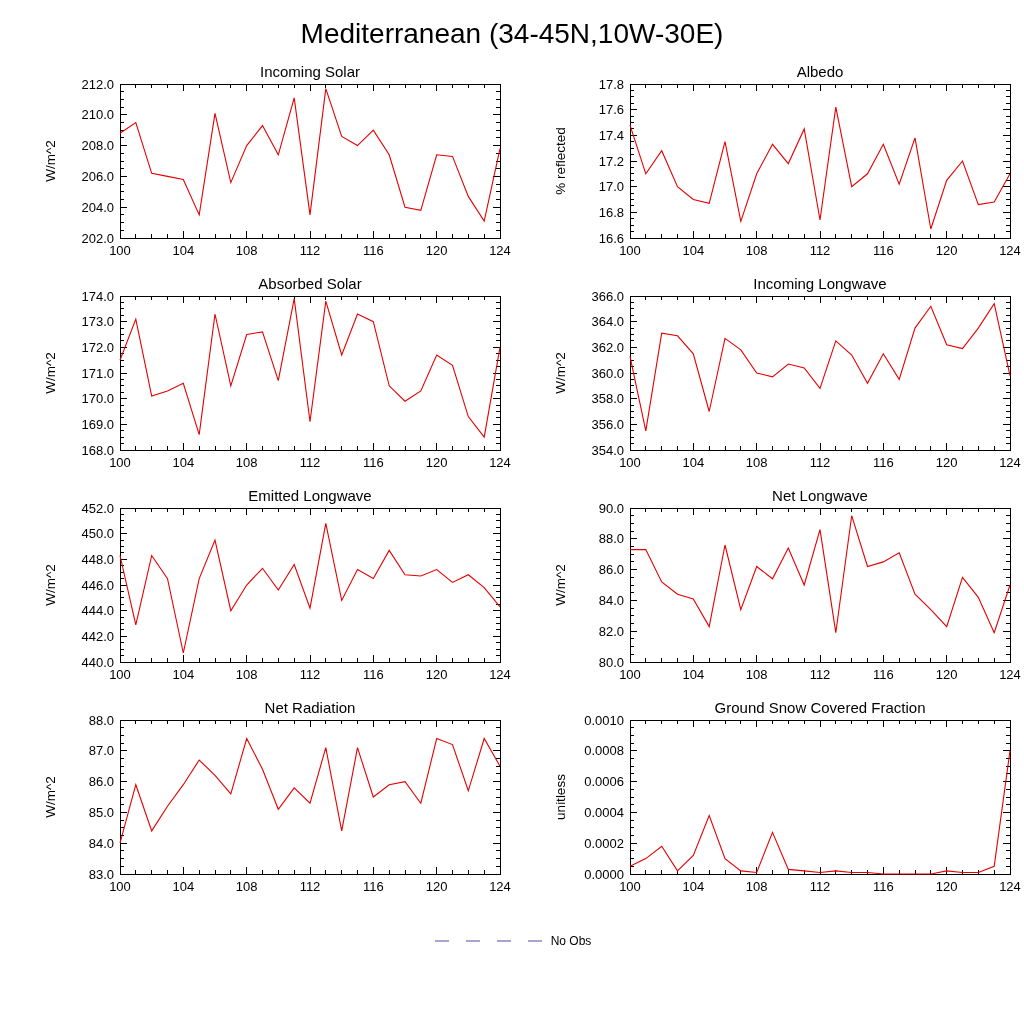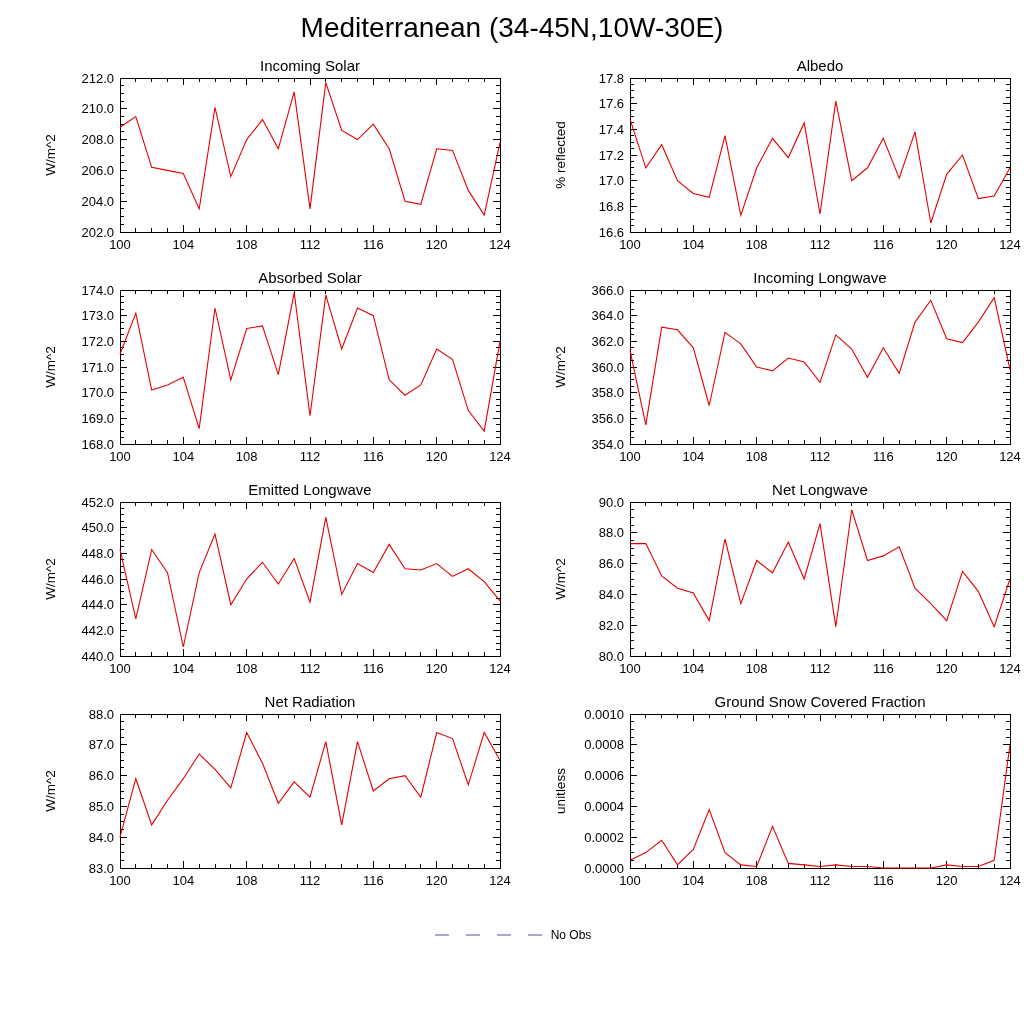--- a/index.html
+++ b/index.html
@@ -1,17 +1,17 @@
 <!DOCTYPE html>
 <html><head>
 <meta charset="utf-8">
 <style>
   html,body{margin:0;padding:0;background:#fff;}
   body{width:1024px;height:1024px;font-family:"Liberation Sans",sans-serif;color:#000;overflow:hidden;}
-  .page{padding-top:4px;}
+  .page{padding-top:10px;}
   h1{margin:8px 0 10px;text-align:center;font-size:28px;font-weight:400;letter-spacing:0;}
   .charts-grid{display:grid;grid-template-columns:470px 470px;justify-content:center;column-gap:40px;row-gap:0;margin-left:40px;}
   .chart-cell{width:470px;height:212px;}
   svg text{font-family:"Liberation Sans",sans-serif;fill:#000;}
   .legend{width:fit-content;margin:26px auto 0;display:flex;flex-direction:column;gap:26px;}
   .legend-row{display:flex;align-items:center;}
   .legend-label{font-size:12px;}
 </style>
 </head>
 <body>

